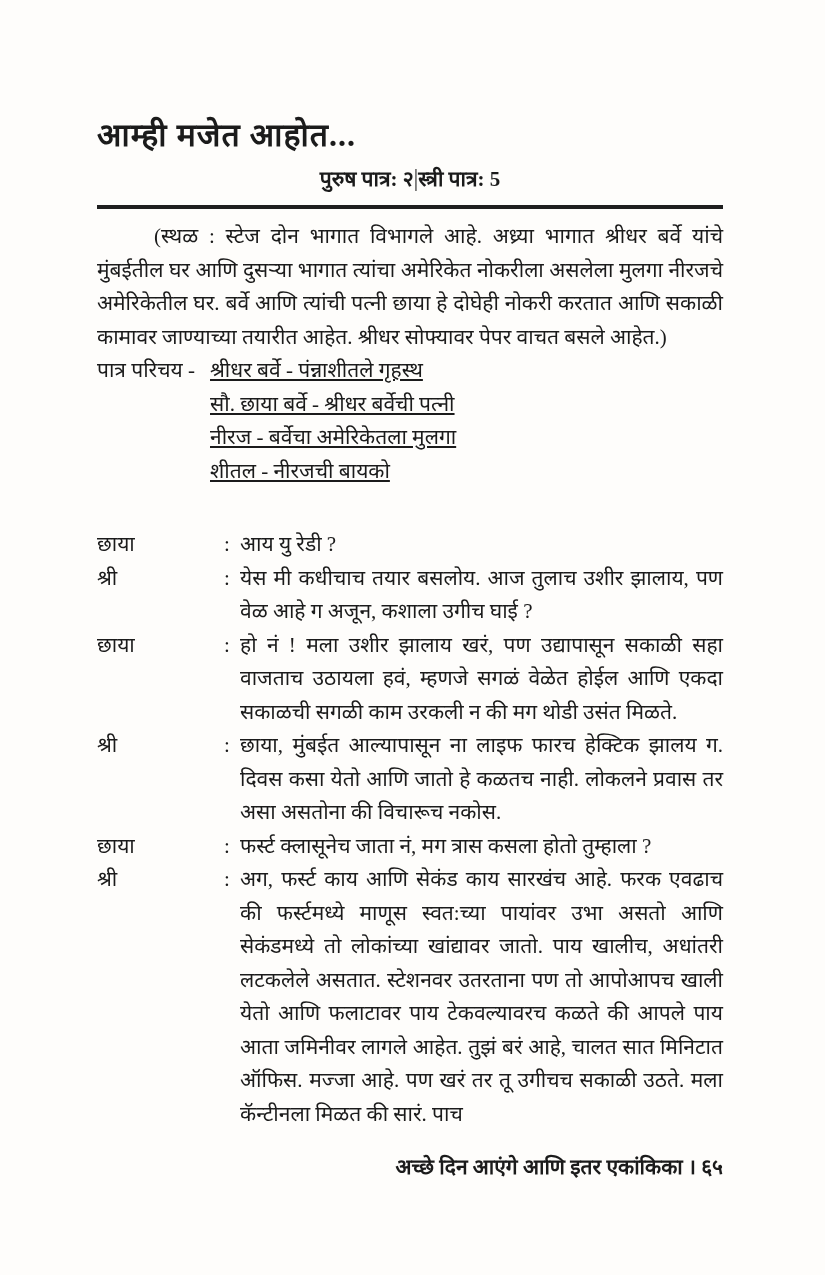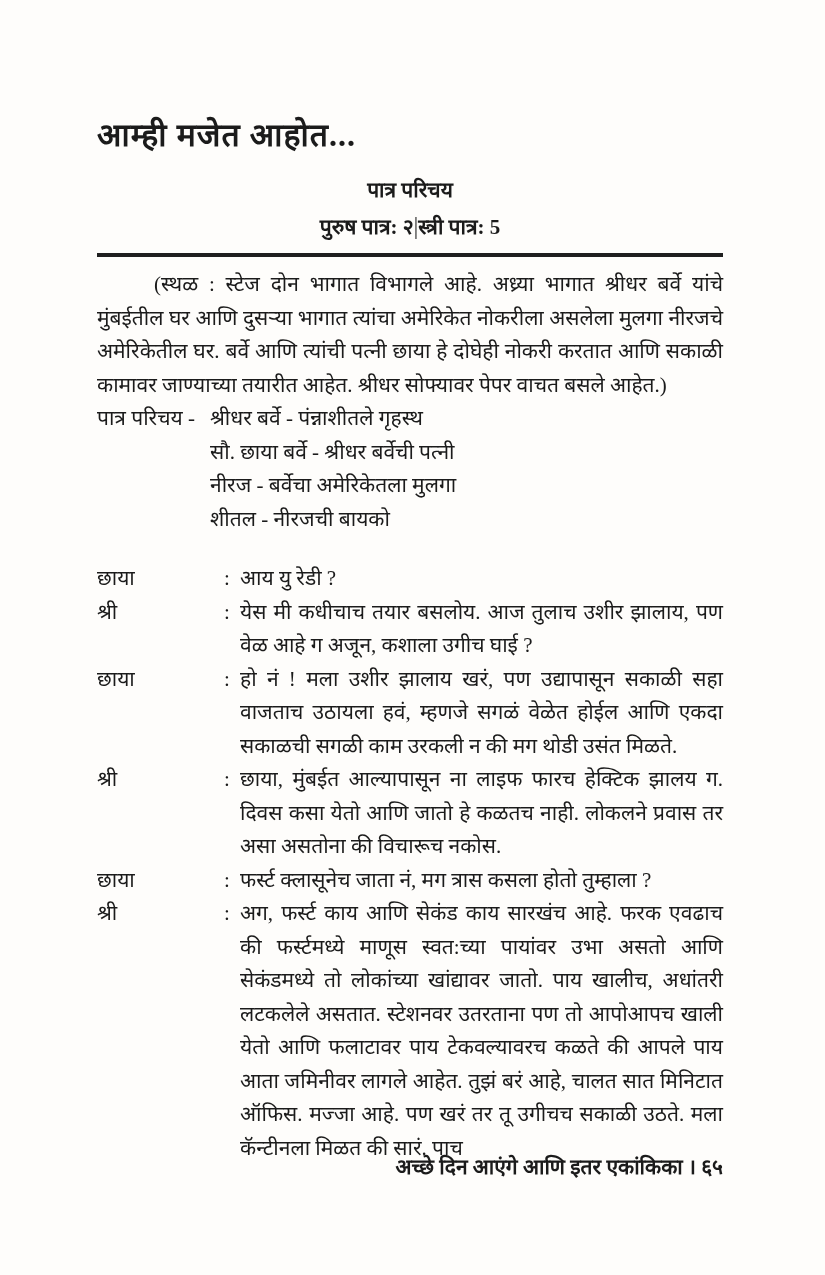--- a/index.html
+++ b/index.html
@@ -11,38 +11,37 @@
   .content { position:absolute; left:97px; top:0; width:626px; }
   .title { margin-top:112px; text-align:left; font-size:32px; font-weight:bold; letter-spacing:1px; }
   .subtitle { margin-top:20px; text-align:center; font-size:21px; font-weight:bold; }
   .cast-counts { margin-top:9px; display:flex; justify-content:center; align-items:center; 
                  font-size:21px; font-weight:bold; }
   .count-divider { font-weight:normal; font-size:22px; transform:scaleY(1.15); }
   .rule { margin-top:13px; height:4px; background:#1f1f1f; }
   .stage { margin-top:11px; font-size:21px; line-height:33.5px; text-align:justify; text-indent:57px; }
   .cast-block { display:flex; font-size:21px; line-height:33.5px; }
   .cast-label { width:113px; flex:none; }
-  .cast-lines { flex:1; }
-  .dialogue { margin-top:26px; }
+  .cast-lines { flex:1;text-decoration:underline; }
+  .dialogue { margin-top:40px; }
   .row { display:flex; font-size:21px; line-height:33.5px; }
   .speaker { width:127px; flex:none; }
   .colon { width:16px; flex:none; }
   .dtext { flex:1; text-align:justify; text-align-last:left; }
   .footer { position:absolute; left:97px; top:1152px; width:626px; text-align:right;
             font-size:21px; font-weight:bold; }
 </style>
 </head>
 <body>
 
 <div class="page">
   <div class="content">
 
     <div class="title">आम्ही मजेत आहोत...</div>
 
-    <div class="subtitle">पात्र परिचय</div>
 
     <div class="cast-counts">
       <span>पुरुष पात्र: २</span>
       <span class="count-divider">|</span>
       <span>स्त्री पात्र: 5</span>
     </div>
 
     <div class="rule"></div>
 
     <div class="stage">(स्थळ : स्टेज दोन भागात विभागले आहे. अध्र्या भागात श्रीधर बर्वे यांचे मुंबईतील घर आणि दुसऱ्या भागात त्यांचा अमेरिकेत नोकरीला असलेला मुलगा नीरजचे अमेरिकेतील घर. बर्वे आणि त्यांची पत्नी छाया हे दोघेही नोकरी करतात आणि सकाळी कामावर जाण्याच्या तयारीत आहेत. श्रीधर सोफ्यावर पेपर वाचत बसले आहेत.)</div>

